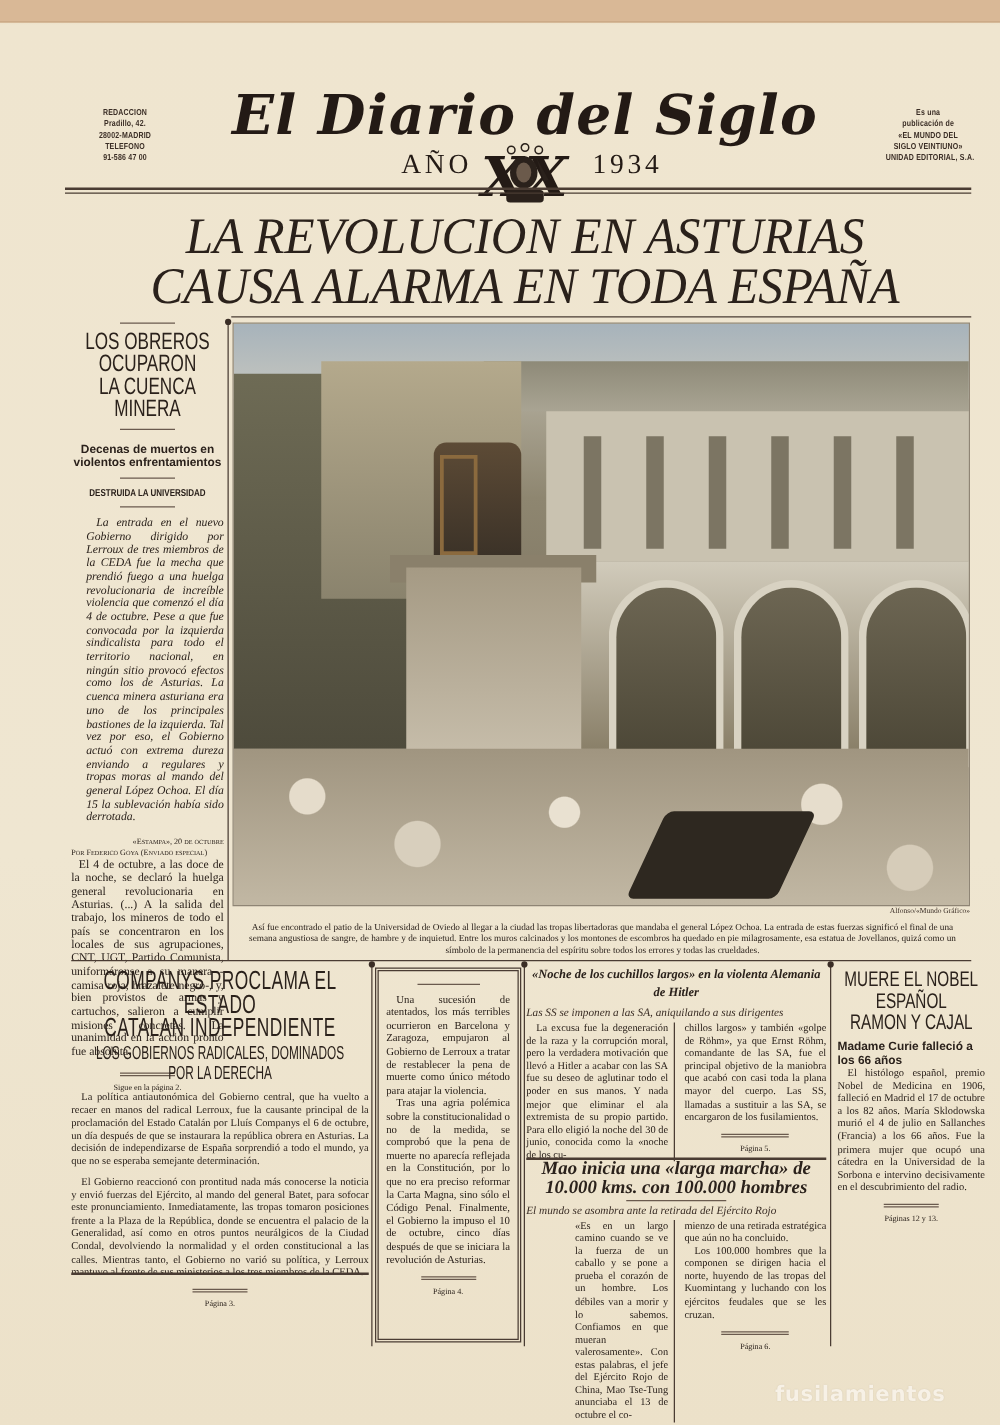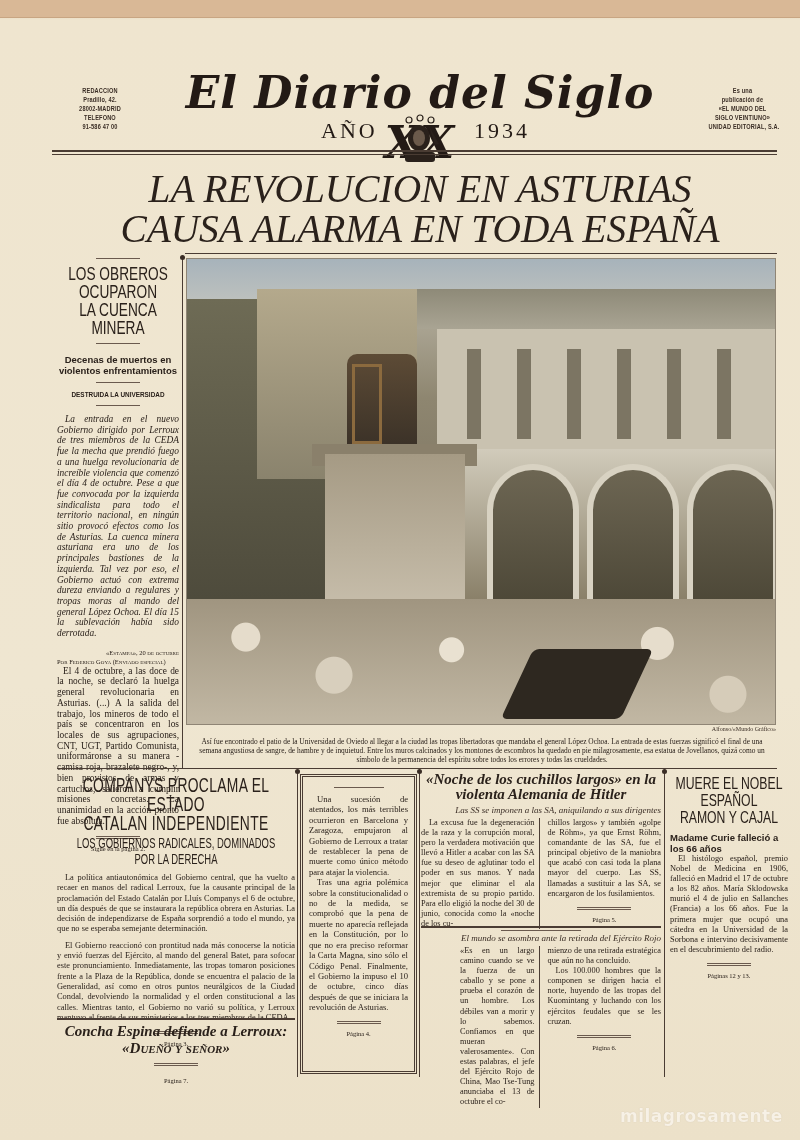--- a/index.html
+++ b/index.html
@@ -39,21 +39,21 @@
   }
 
   
   .col-left { position:absolute; left:57px; top:258px; width:122px; }
   .h-condensed { font-family:"Liberation Sans", sans-serif; font-weight:normal; text-align:center; color:#2a211b; transform: scaleX(0.72); transform-origin:center; }
   .lc-title { font-size:19px; line-height:18px; margin-top:4px; width:170px; margin-left:-24px; }
   .lc-sub { font-family:"Liberation Sans", sans-serif; font-weight:bold; font-size:9.5px; line-height:11px; text-align:center; margin-top:10px; }
   .lc-kicker { font-family:"Liberation Sans", sans-serif; font-weight:bold; font-size:8px; text-align:center; margin-top:7px; transform:scaleX(0.8); }
   .short-rule { width:44px; margin:6px auto; border-top:1px solid #6a5a4e; }
   .short-rule-dbl { width:44px; margin:6px auto; border-top:1px solid #6a5a4e; border-bottom:1px solid #6a5a4e; height:3px; }
-  .lc-italic { font-style:italic; font-size:9.4px; line-height:10.7px; text-align:justify; margin-top:8px; text-indent:8px; }
+  .lc-italic { font-style:italic; font-size:9.4px; line-height:10.7px; text-align:justify; margin-top:8px; text-indent:8px;margin-left:12px; }
   .dateline { font-size:6.5px; text-align:right; margin-top:10px; font-variant: small-caps; }
   .byline { font-size:6.5px; margin-top:2px; font-variant: small-caps; }
   .lc-body { font-size:9.4px; line-height:10.7px; text-align:justify; margin-top:1px; text-indent:6px; }
   .pageref { font-size:6.5px; text-align:center; margin-top:3px; }
 
   .vrule { position:absolute; border-left:1px solid #4a3c33; }
   .vrule-dot::before { content:""; position:absolute; left:-3px; top:-3px; width:5px; height:5px; border-radius:50%; background:#3a2d25; }
 
   
   .photo {
@@ -98,22 +98,22 @@
 
   
   .pena-box { position:absolute; left:300px; top:774px; width:117px; height:300px; border:3px double #4a3c33; padding:4px 6px; }
   .pena-box .t { font-family:"Liberation Serif", serif; font-style:italic; font-weight:bold; font-size:17.5px; line-height:17px; text-align:center; }
   .pena-box .body-sm { font-size:8.6px; line-height:10.4px; margin-top:6px; }
   .pena-box .body-sm + .body-sm { margin-top:0; }
 
   
   .noche { position:absolute; left:421px; top:772px; width:240px; }
   .ital-head { font-family:"Liberation Serif", serif; font-style:italic; font-weight:bold; text-align:center; color:#2a211b; }
-  .noche .t { font-size:15px; line-height:15px; }
-  .ital-sub { font-style:italic; font-size:9px; text-align:right; margin-top:3px; color:#3a2d25; }
+  .noche .t { font-size:10px; line-height:15px; }
+  .ital-sub { font-style:italic; font-size:9px; text-align:left; margin-top:3px; color:#3a2d25; }
   .twocol { display:flex; gap:8px; margin-top:3px; }
   .twocol > div { flex:1; }
   .twocol .body-sm { font-size:8.3px; line-height:10.1px; }
   .twocol .left-col { border-right:1px solid #4a3c33; padding-right:4px; }
   .mao { position:absolute; left:421px; top:928px; width:240px; }
   .mao .t { font-size:15px; line-height:15px; }
 
   
   .cajal { position:absolute; left:670px; top:775px; width:118px; }
   .cajal .t { font-size:17px; line-height:17px; width:170px; margin-left:-26px; transform:scaleX(0.72); }
@@ -220,26 +220,20 @@
       <div>COMPANYS PROCLAMA EL ESTADO</div>
       <div>CATALAN INDEPENDIENTE</div>
     </div>
     <div class="h-condensed s">LOS GOBIERNOS RADICALES, DOMINADOS POR LA DERECHA</div>
     <div class="body-sm">La política antiautonómica del Gobierno central, que ha vuelto a recaer en manos del radical Lerroux, fue la causante principal de la proclamación del Estado Catalán por Lluís Companys el 6 de octubre, un día después de que se instaurara la república obrera en Asturias. La decisión de independizarse de España sorprendió a todo el mundo, ya que no se esperaba semejante determinación.</div>
     <div class="body-sm">El Gobierno reaccionó con prontitud nada más conocerse la noticia y envió fuerzas del Ejército, al mando del general Batet, para sofocar este pronunciamiento. Inmediatamente, las tropas tomaron posiciones frente a la Plaza de la República, donde se encuentra el palacio de la Generalidad, así como en otros puntos neurálgicos de la Ciudad Condal, devolviendo la normalidad y el orden constitucional a las calles. Mientras tanto, el Gobierno no varió su política, y Lerroux mantuvo al frente de sus ministerios a los tres miembros de la CEDA.</div>
     <div class="short-rule-dbl" style="margin-top:8px;"></div>
     <div class="pageref">Página 3.</div>
   </div>
   <div class="hrule" style="left:57px; top:1018px; width:238px; border-top-width:2px;"></div>
-  <div class="concha">
-    <div>Concha Espina defiende a Lerroux:</div>
-    <div class="sc">«Dueño y señor»</div>
-    <div class="short-rule-dbl" style="margin-top:6px;"></div>
-    <div class="pageref" style="font-style:normal; font-weight:normal;">Página 7.</div>
-  </div>
   <div class="vrule vrule-dot" style="left:297px; top:772px; height:305px;"></div>
 
   <div class="pena-box">
     <div class="short-rule" style="width:50px;"></div>
     <div class="body-sm">Una sucesión de atentados, los más terribles ocurrieron en Barcelona y Zaragoza, empujaron al Gobierno de Lerroux a tratar de restablecer la pena de muerte como único método para atajar la violencia.</div>
     <div class="body-sm">Tras una agria polémica sobre la constitucionalidad o no de la medida, se comprobó que la pena de muerte no aparecía reflejada en la Constitución, por lo que no era preciso reformar la Carta Magna, sino sólo el Código Penal. Finalmente, el Gobierno la impuso el 10 de octubre, cinco días después de que se iniciara la revolución de Asturias.</div>
     <div class="short-rule-dbl" style="margin-top:8px;"></div>
     <div class="pageref">Página 4.</div>
   </div>
   <div class="vrule vrule-dot" style="left:419px; top:772px; height:305px;"></div>
@@ -254,20 +248,21 @@
       <div>
         <div class="body-sm" style="text-indent:0;">chillos largos» y también «golpe de Röhm», ya que Ernst Röhm, comandante de las SA, fue el principal objetivo de la maniobra que acabó con casi toda la plana mayor del cuerpo. Las SS, llamadas a sustituir a las SA, se encargaron de los fusilamientos.</div>
         <div class="short-rule-dbl" style="margin-top:8px; width:54px;"></div>
         <div class="pageref">Página 5.</div>
       </div>
     </div>
   </div>
   <div class="hrule" style="left:421px; top:926px; width:240px; border-top-width:2px;"></div>
 
   <div class="mao">
+    <div class="ital-head t">Mao inicia una «larga marcha» de 10.000 kms. con 100.000 hombres</div>
     <div class="short-rule" style="width:80px; margin:2px auto;"></div>
     <div class="ital-sub" style="margin-top:0;">El mundo se asombra ante la retirada del Ejército Rojo</div>
     <div class="twocol">
       <div class="left-col">
           <div class="body-sm" style="text-indent:0;padding-left:39px;">«Es en un largo camino cuando se ve la fuerza de un caballo y se pone a prueba el corazón de un hombre. Los débiles van a morir y lo sabemos. Confiamos en que mueran valerosamente». Con estas palabras, el jefe del Ejército Rojo de China, Mao Tse-Tung anunciaba el 13 de octubre el co-</div>
         </div>
       <div>
         <div class="body-sm" style="text-indent:0;">mienzo de una retirada estratégica que aún no ha concluido.</div>
         <div class="body-sm">Los 100.000 hombres que la componen se dirigen hacia el norte, huyendo de las tropas del Kuomintang y luchando con los ejércitos feudales que se les cruzan.</div>
         <div class="short-rule-dbl" style="margin-top:8px; width:54px;"></div>
@@ -282,14 +277,14 @@
       <div>MUERE EL NOBEL</div>
       <div>ESPAÑOL</div>
       <div>RAMON Y CAJAL</div>
     </div>
     <div class="s">Madame Curie falleció a los 66 años</div>
     <div class="body-sm">El histólogo español, premio Nobel de Medicina en 1906, falleció en Madrid el 17 de octubre a los 82 años. María Sklodowska murió el 4 de julio en Sallanches (Francia) a los 66 años. Fue la primera mujer que ocupó una cátedra en la Universidad de la Sorbona e intervino decisivamente en el descubrimiento del radio.</div>
     <div class="short-rule-dbl" style="margin-top:8px;"></div>
     <div class="pageref">Páginas 12 y 13.</div>
   </div>
 
-  <div class="watermark">milagrosamente</div>
+  <div class="watermark">fusilamientos</div>
 </div>
 
 </body></html>

